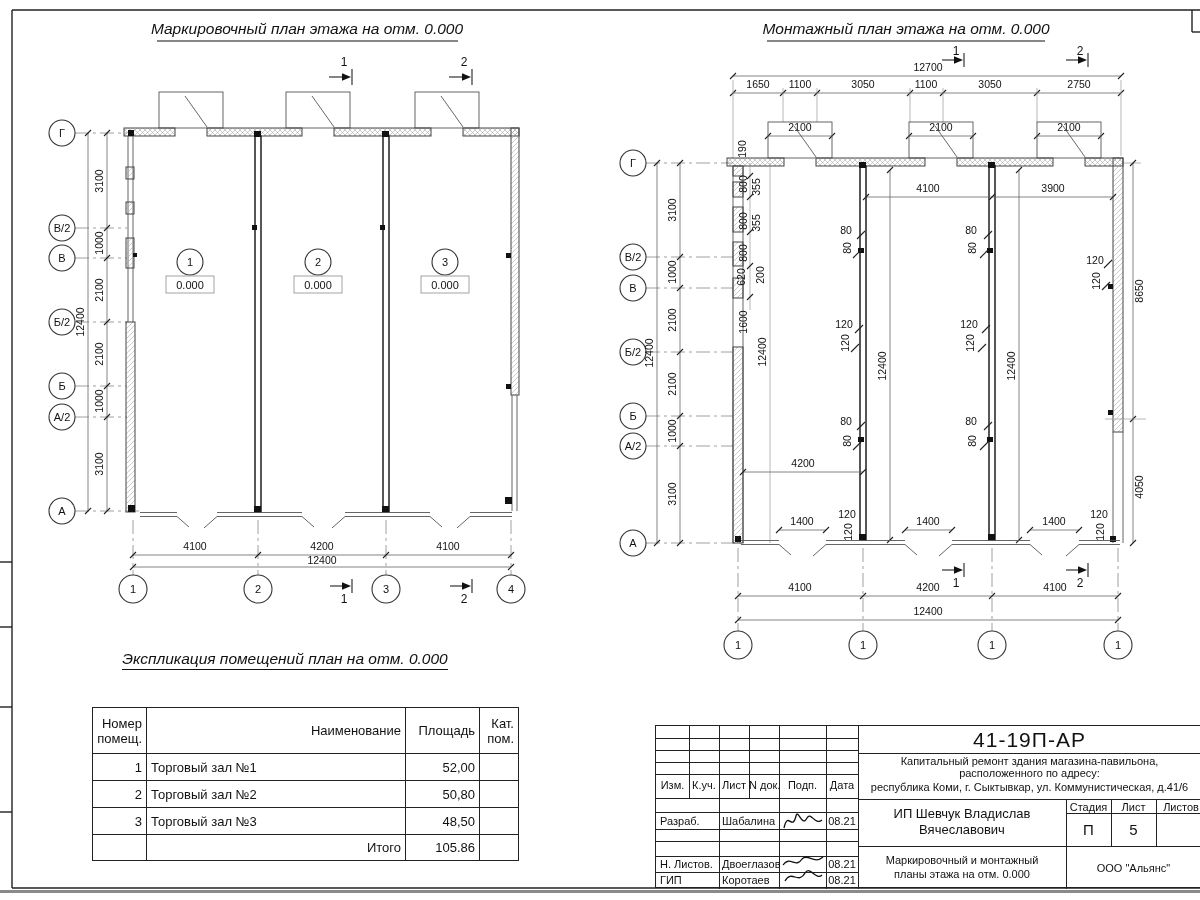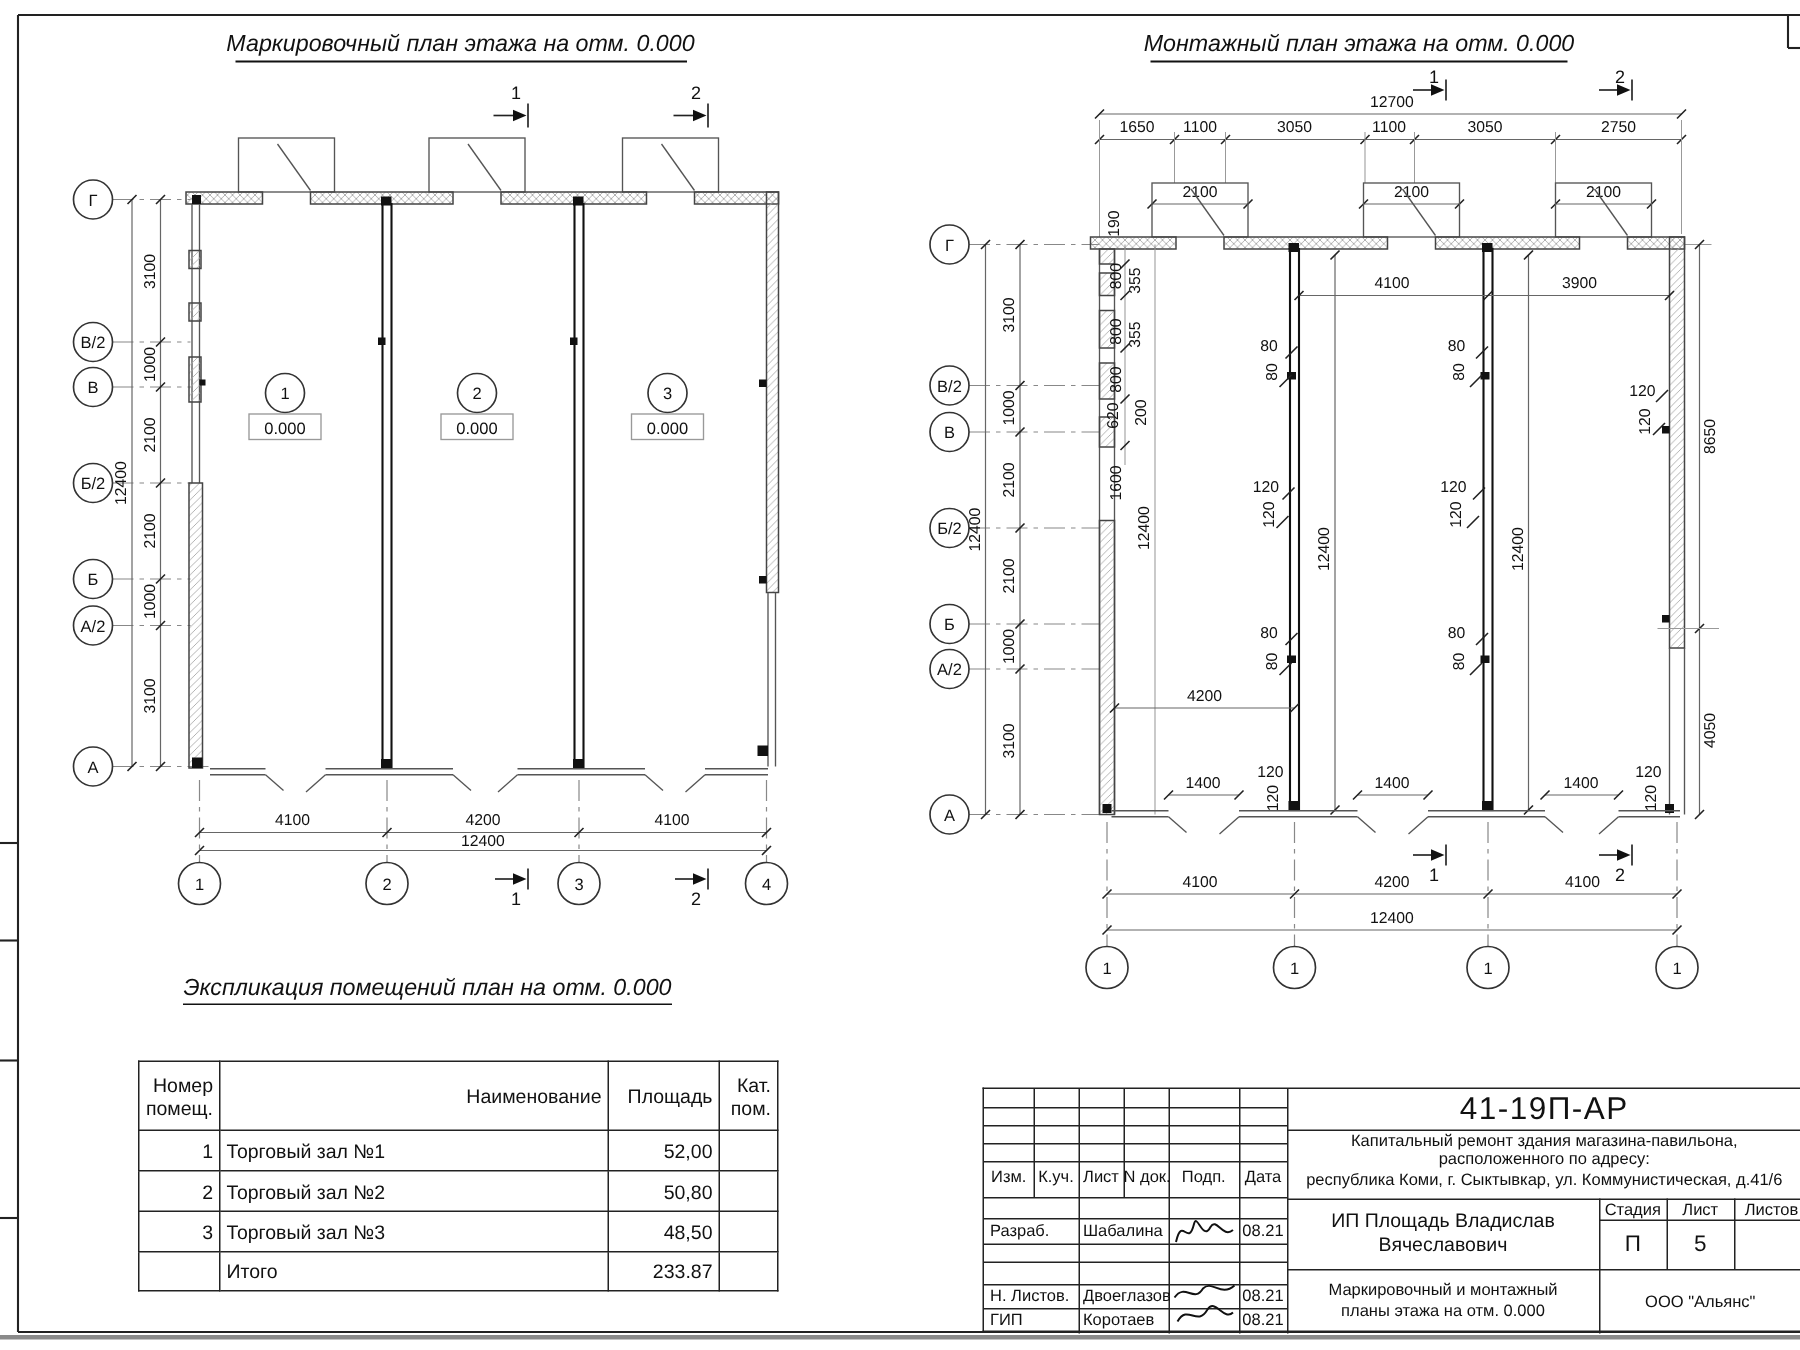--- a/index.html
+++ b/index.html
@@ -26,21 +26,21 @@
   .ttl{font-size:15.5px;font-style:italic;text-anchor:middle}
   .arrow{fill:#111;stroke:none}
   
   .sched-title{position:absolute;left:100px;top:650px;width:370px;text-align:center;
     font-size:15.5px;font-style:italic;}
   .sched-title span{border-bottom:1.6px solid #111;padding-bottom:2px;}
   .sched{position:absolute;left:92px;top:707px;}
   .sched table{border-collapse:collapse;}
   .sched td{border:1.6px solid #222;font-size:13px;padding:0 4px;}
   .sched .c{text-align:right}
-  .sched .r{}
+  .sched .r{text-align:right}
   
   .tb{position:absolute;left:655px;top:725px;width:545px;height:163px;box-sizing:border-box;
       border-top:1.8px solid #222;border-left:1.8px solid #222;border-bottom:1.8px solid #222;}
   .vl{position:absolute;width:1.3px;background:#222;}
   .hl{position:absolute;height:1.3px;background:#222;}
   .tbt{position:absolute;font-size:11px;white-space:nowrap;}
   .ctr{text-align:center;}
   .docnum{position:absolute;left:202px;top:2px;width:343px;text-align:center;
           font-size:21px;letter-spacing:1px;}
   .big{font-size:15px;}
@@ -573,21 +573,21 @@
     </tr>
     <tr style="height:27px">
       <td class="c">3</td>
       <td>Торговый зал №3</td>
       <td class="c">48,50</td>
       <td></td>
     </tr>
     <tr style="height:26px">
       <td></td>
       <td class="r">Итого</td>
-      <td class="c">233.87</td>
+      <td class="c">105.86</td>
       <td></td>
     </tr>
   </tbody>
       </table>
 </div>
 
 <div class="tb">
 
   <div class="vl" style="left:33px;top:0;height:72px"></div>
   <div class="vl" style="left:63px;top:0;height:163px"></div>
@@ -639,21 +639,21 @@
   </svg>
   <svg style="left:124px;top:125px;position:absolute" width="46" height="38">
     <path d="M3,14 C10,4 16,18 22,8 C28,2 34,14 43,6 M5,30 C12,18 18,34 25,22 C30,14 36,30 42,24" stroke="#111" fill="none" stroke-width="1.3"></path>
   </svg>
 
   <div class="docnum">41-19П-АР</div>
   <div class="tbt ctr" style="left:202px;top:29px;width:343px">Капитальный ремонт здания магазина-павильона,</div>
   <div class="tbt ctr" style="left:202px;top:41px;width:343px">расположенного по адресу:</div>
   <div class="tbt ctr" style="left:202px;top:55px;width:343px">республика Коми, г. Сыктывкар, ул. Коммунистическая, д.41/6</div>
 
-  <div class="tbt ctr mid" style="left:202px;top:80px;width:208px">ИП Площадь Владислав</div>
+  <div class="tbt ctr mid" style="left:202px;top:80px;width:208px">ИП Шевчук Владислав</div>
   <div class="tbt ctr mid" style="left:202px;top:96px;width:208px">Вячеславович</div>
 
   <div class="tbt ctr" style="left:410px;top:75px;width:45px">Стадия</div>
   <div class="tbt ctr" style="left:455px;top:75px;width:45px">Лист</div>
   <div class="tbt ctr" style="left:500px;top:75px;width:50px">Листов</div>
   <div class="tbt ctr big" style="left:410px;top:95px;width:45px">П</div>
   <div class="tbt ctr big" style="left:455px;top:95px;width:45px">5</div>
 
   <div class="tbt ctr" style="left:202px;top:128px;width:208px">Маркировочный и монтажный</div>
   <div class="tbt ctr" style="left:202px;top:142px;width:208px">планы этажа на отм. 0.000</div>

